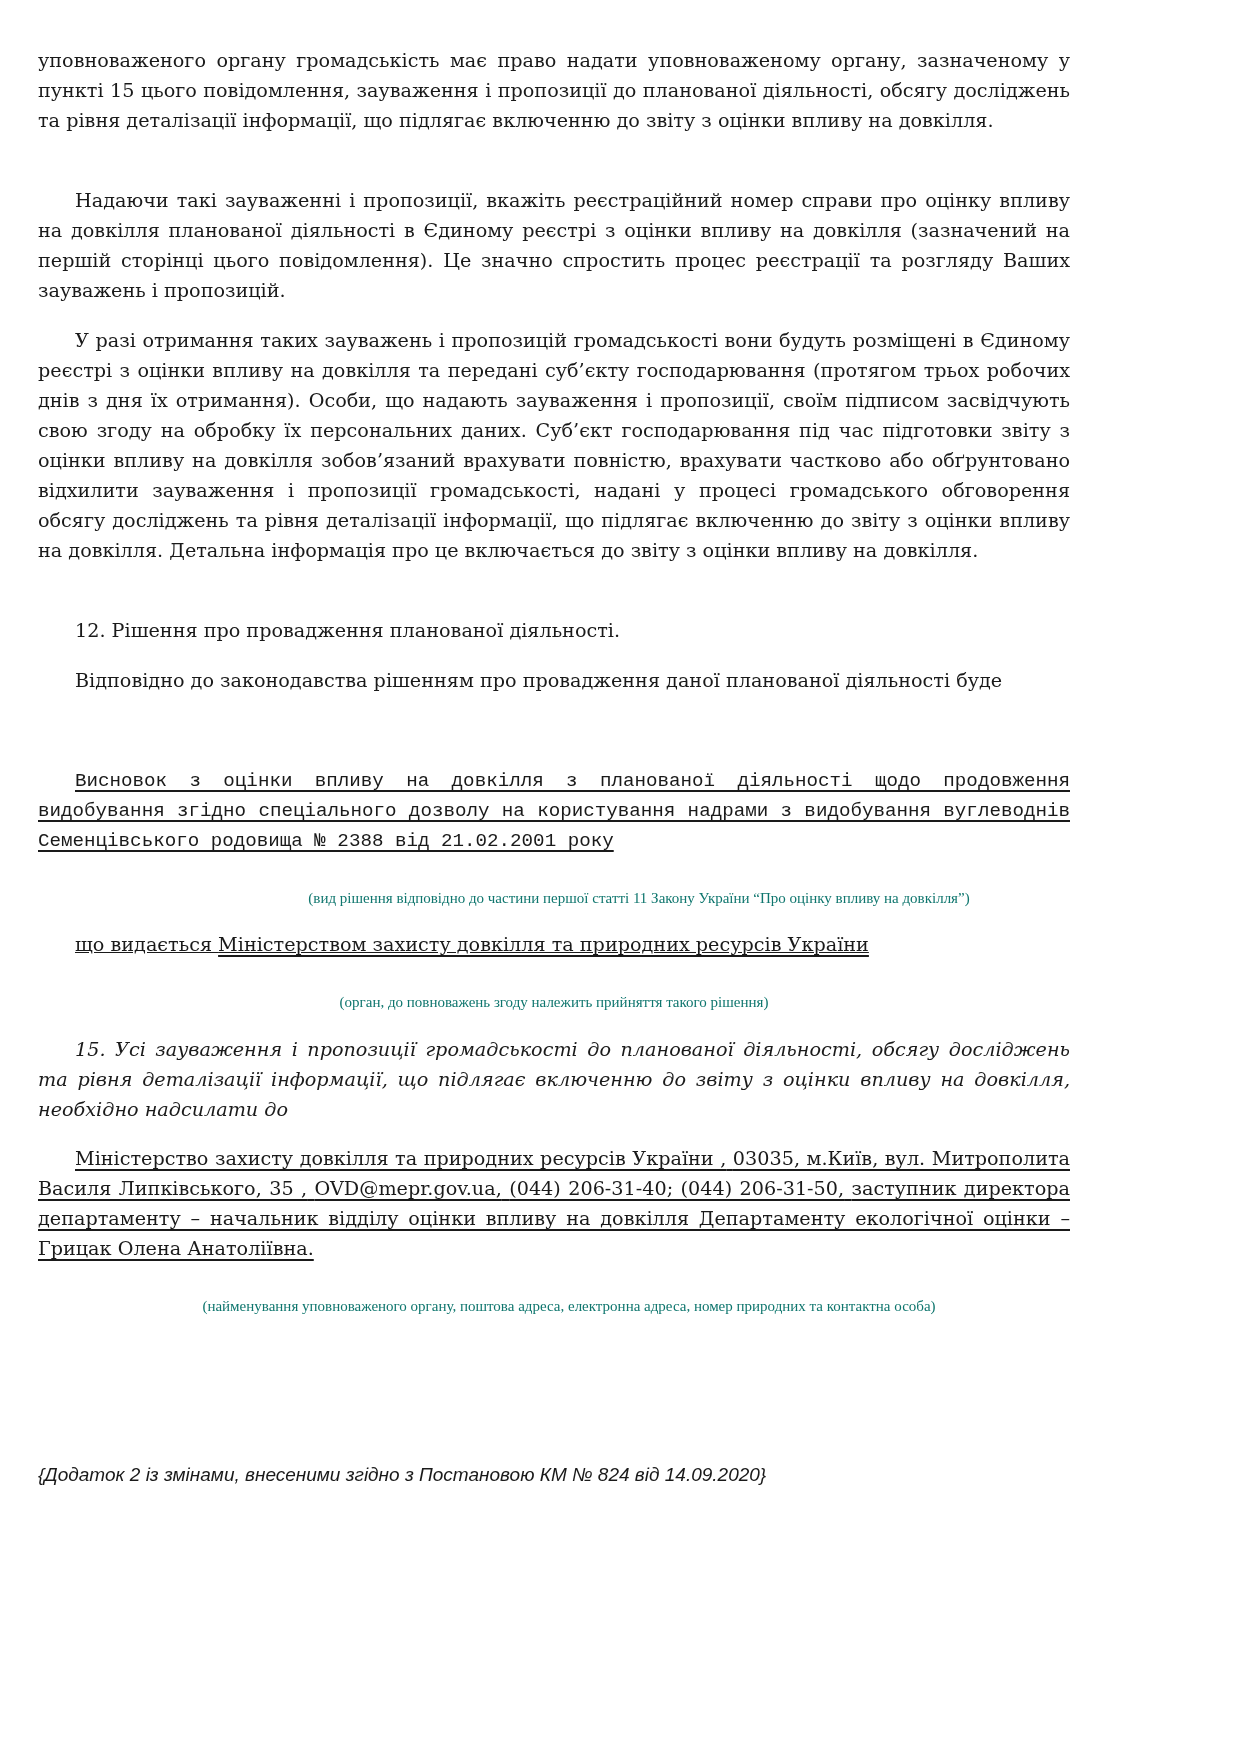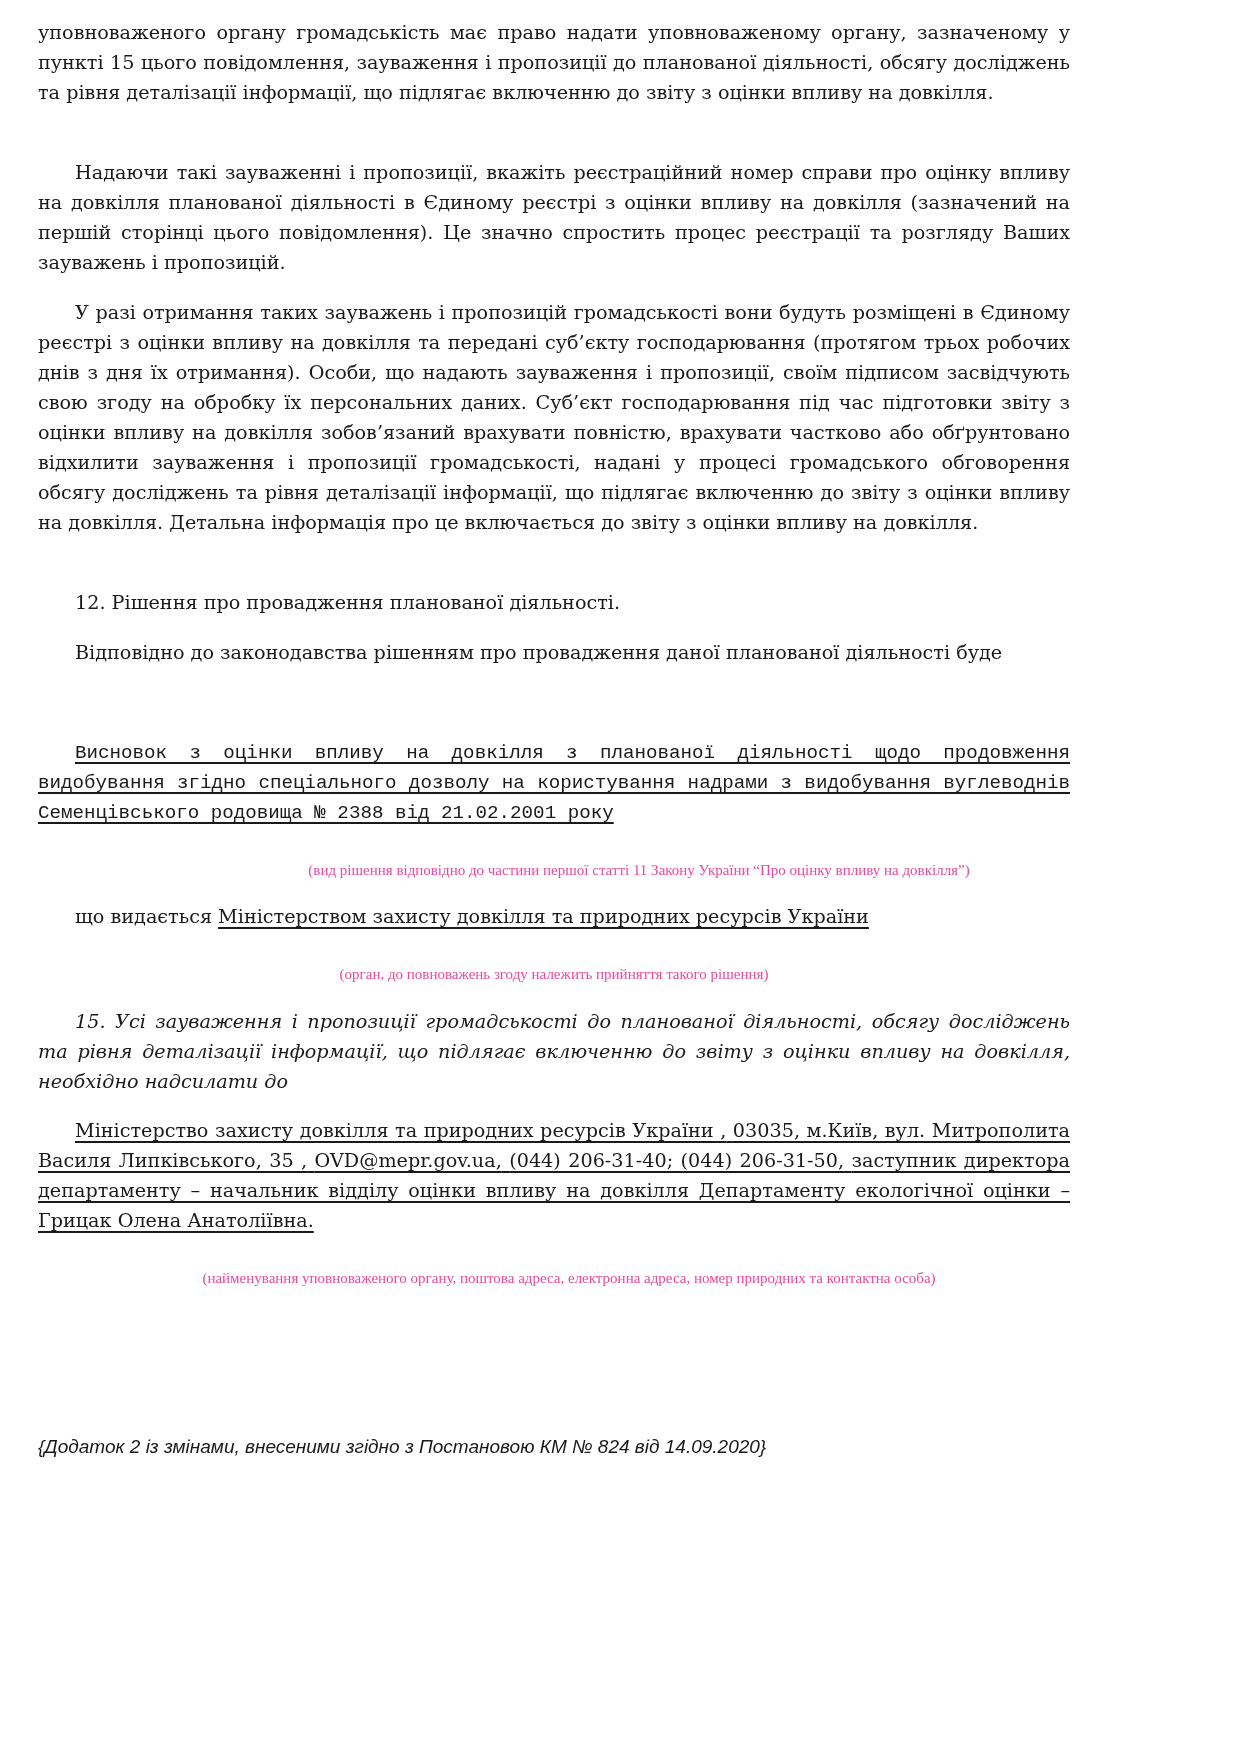--- a/index.html
+++ b/index.html
@@ -7,27 +7,27 @@
   .page {
     position: absolute; left: 38px; top: 18px; width: 1032px;
     font-family: "DejaVu Serif", "Liberation Serif", serif;
     font-size: 19.2px; line-height: 30px; color: #1a1a1a;
   }
   p { margin: 0; text-align: justify; }
   .indent { text-indent: 37px; }
   .u { text-decoration: underline; text-decoration-thickness: 1.5px; text-underline-offset: 4px; }
   .caption {
     font-family: "Liberation Serif", "DejaVu Serif", serif;
-    font-size: 15px; line-height: 20px; text-align: center; color: #ec4899;
+    font-size: 15px; line-height: 20px; text-align: center; color: #0f766e;
   }
   .footer {
     font-family: Liberation Sans, sans-serif;
     font-style: italic; font-size: 19px; line-height: 30px; text-align: left;
   }
-  .block { position: absolute; left: 0; width: 1032px; }
+  .block { position: absolute; left: 0; width: 1032px; margin-top: 28px; }
 </style>
 </head>
 <body>
 
 <div class="page">
 
   <div class="block" style="top:0px;">
     <p>уповноваженого органу громадськість має право надати уповноваженому органу, зазначеному у пункті 15 цього повідомлення, зауваження і пропозиції до планованої діяльності, обсягу досліджень та рівня деталізації інформації, що підлягає включенню до звіту з оцінки впливу на довкілля.</p>
   </div>
 
@@ -48,21 +48,21 @@
   </div>
 
   <div class="block" style="top:720px;font-family:Liberation Mono, monospace;">
     <p class="indent"><span class="u">Висновок з оцінки впливу на довкілля з планованої діяльності щодо продовження видобування згідно спеціального дозволу на користування надрами з видобування вуглеводнів Семенцівського родовища № 2388 від 21.02.2001 року</span></p>
   </div>
 
   <div class="block" style="top:842px; padding-left:170px; width:862px;">
     <div class="caption">(вид рішення відповідно до частини першої статті 11 Закону України “Про оцінку впливу на довкілля”)</div>
   </div>
 
-  <div class="block" style="top:884px;">
+  <div class="block" style="top:884px;text-decoration:underline;">
     <p class="indent" style="text-align:left;">
       <span>що видається </span><span class="u">Міністерством захисту довкілля та природних ресурсів України</span>
     </p>
   </div>
 
   <div class="block" style="top:946px;">
     <div class="caption">(орган, до повноважень згоду належить прийняття такого рішення)</div>
   </div>
 
   <div class="block" style="top:989px;font-style:italic;">

